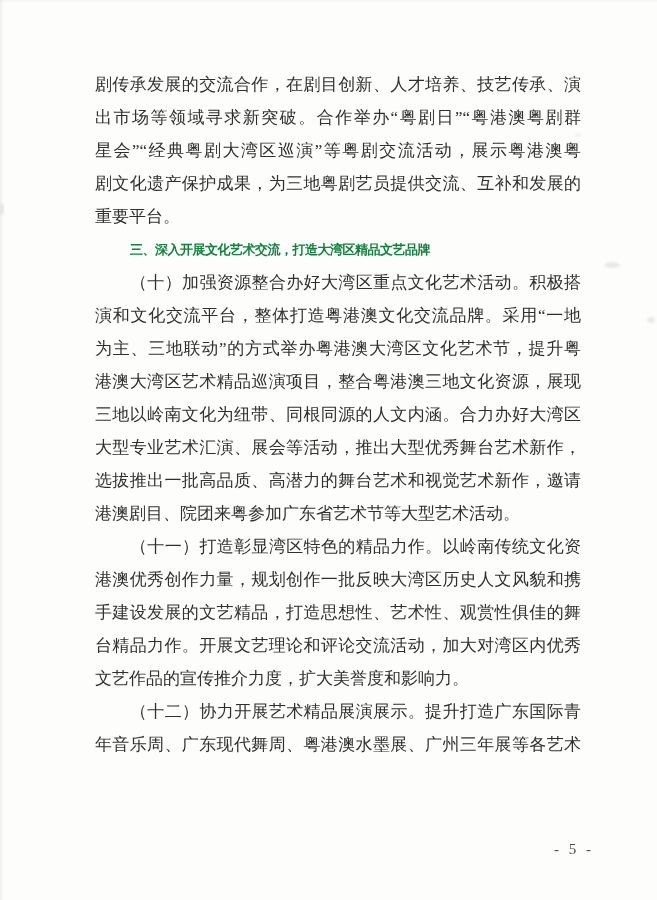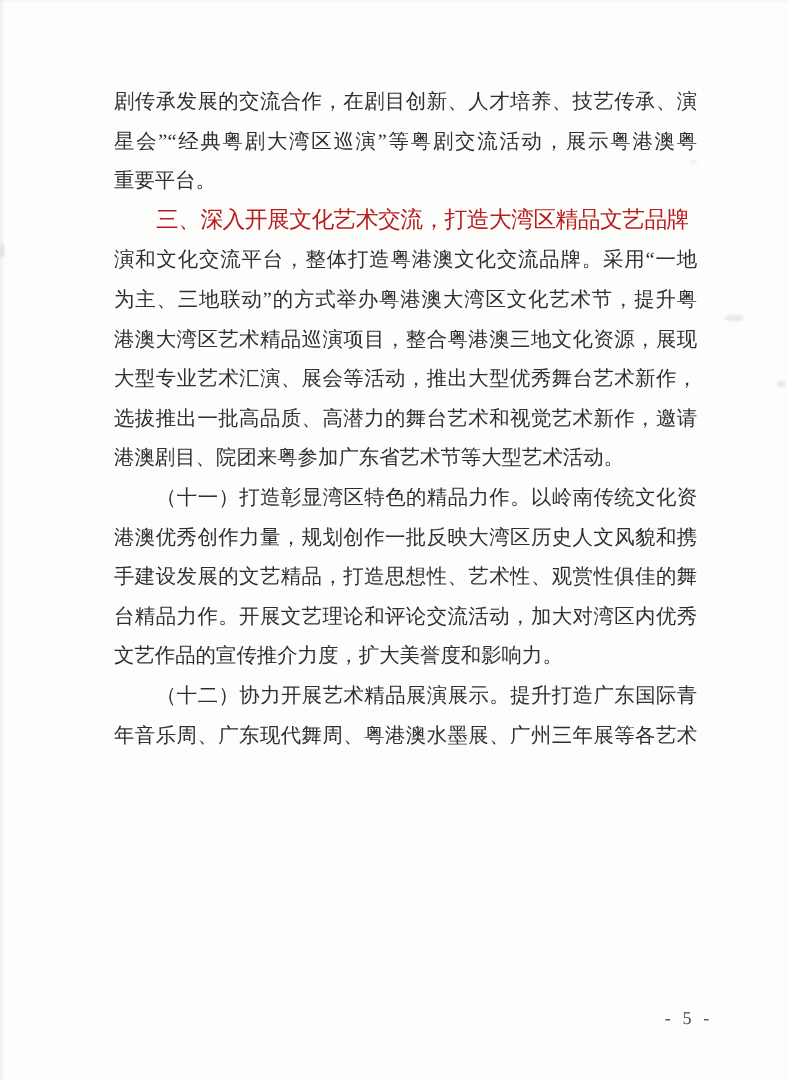--- a/index.html
+++ b/index.html
@@ -44,23 +44,23 @@
   }
   .line.end {
     text-align: right;
     text-align-last: left;
   }
   .line.indent {
     text-indent: 35px;
   }
   .heading {
     font-family: "DejaVu Sans", "Liberation Sans", sans-serif;
-    font-weight: 400;
-    font-size: 19px;
-    color: #b91c1c;
+    font-weight: 700;
+    font-size: 13px;
+    color: #15803d;
     text-indent: 35px;
     letter-spacing: -0.5px;
     white-space: nowrap;
   }
   .pagenum {
     position: absolute;
     top: 841px;
     right: 63px;
     font-size: 15px;
     letter-spacing: 3px;
@@ -82,30 +82,34 @@
 <body>
 
 <div class="page">
   <div class="edge-left"></div>
   <div class="edge-top"></div>
 
   <div class="textblock">
 
     <div>
       <div class="line">剧传承发展的交流合作，在剧目创新、人才培养、技艺传承、演</div>
+      <div class="line">出市场等领域寻求新突破。合作举办“粤剧日”“粤港澳粤剧群</div>
       <div class="line">星会”“经典粤剧大湾区巡演”等粤剧交流活动，展示粤港澳粤</div>
+      <div class="line">剧文化遗产保护成果，为三地粤剧艺员提供交流、互补和发展的</div>
       <div class="line end">重要平台。</div>
     </div>
 
     <div class="heading">三、深入开展文化艺术交流，打造大湾区精品文艺品牌</div>
 
     <div>
+      <div class="line indent">（十）加强资源整合办好大湾区重点文化艺术活动。积极搭</div>
       <div class="line">演和文化交流平台，整体打造粤港澳文化交流品牌。采用“一地</div>
       <div class="line">为主、三地联动”的方式举办粤港澳大湾区文化艺术节，提升粤</div>
       <div class="line">港澳大湾区艺术精品巡演项目，整合粤港澳三地文化资源，展现</div>
+      <div class="line">三地以岭南文化为纽带、同根同源的人文内涵。合力办好大湾区</div>
       <div class="line">大型专业艺术汇演、展会等活动，推出大型优秀舞台艺术新作，</div>
       <div class="line">选拔推出一批高品质、高潜力的舞台艺术和视觉艺术新作，邀请</div>
       <div class="line end">港澳剧目、院团来粤参加广东省艺术节等大型艺术活动。</div>
     </div>
 
     <div>
       <div class="line indent">（十一）打造彰显湾区特色的精品力作。以岭南传统文化资</div>
       <div class="line">港澳优秀创作力量，规划创作一批反映大湾区历史人文风貌和携</div>
       <div class="line">手建设发展的文艺精品，打造思想性、艺术性、观赏性俱佳的舞</div>
       <div class="line">台精品力作。开展文艺理论和评论交流活动，加大对湾区内优秀</div>

